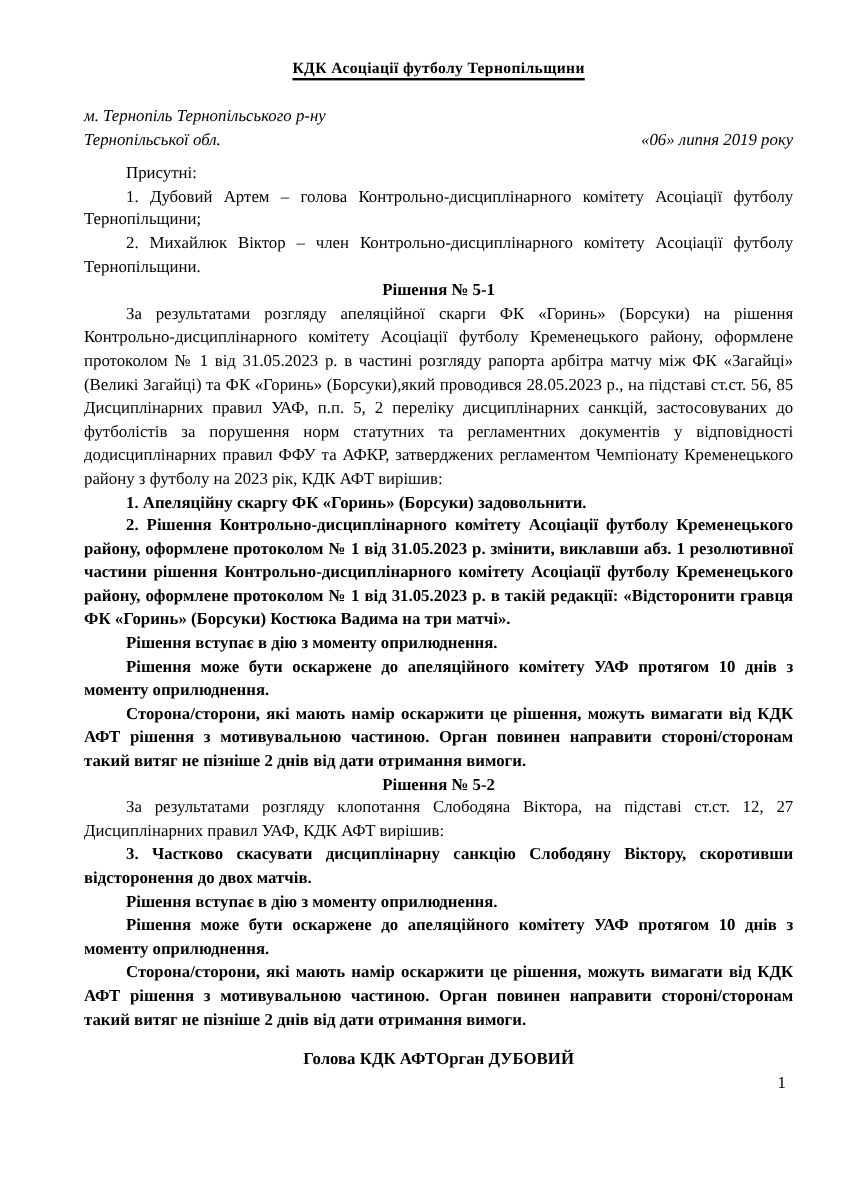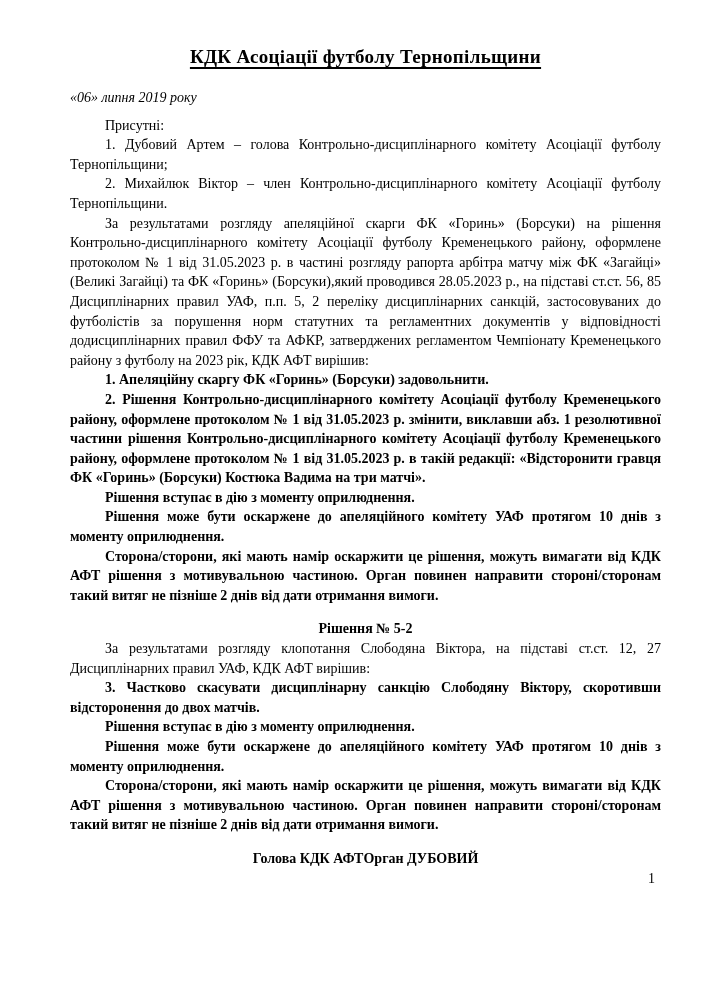--- a/index.html
+++ b/index.html
@@ -15,21 +15,21 @@
     background: #ffffff;
     color: #000000;
     font-family: "Liberation Serif", "DejaVu Serif", serif;
     font-size: 14px;
     line-height: 19.6px;
     padding: 44px 46px 0 70px;
     overflow: hidden;
   }
   .doc-title {
     text-align: center;
-    font-size: 19px;
+    font-size: 13px;
     font-weight: bold;
     line-height: 26px;
     text-decoration: underline;
     text-decoration-thickness: 2px;
     text-underline-offset: 4px;
     margin: 0 0 18px 0;
     letter-spacing: 0.3px;
   }
   .place-date {
     display: flex;
@@ -44,47 +44,49 @@
     text-indent: 35px;
     margin: 0;
   }
   .b { font-weight: bold; }
   .decision-heading {
     text-align: center;
     font-weight: bold;
     text-indent: 0;
     margin: 0;
   }
-  .gap-top { margin-top: 14px; }
+  .gap-top { }
   .footer-row {
     display: flex;
     justify-content: center;
     font-weight: bold;
     margin-top: 14px;
   }
   .page-number {
     text-align: right;
     padding-right: 6px;
   }
 </style>
 </head>
 <body>
 
 <div class="page">
 
   <h1 class="doc-title">КДК Асоціації футболу Тернопільщини</h1>
 
   <div class="place-date">
+    <div class="place-lines"><span>м. Тернопіль Тернопільського р-ну</span><br><span>Тернопільської обл.</span></div>
     <div>«06» липня 2019 року</div>
   </div>
 
   <p class="p">Присутні:</p>
   <p class="p">1. Дубовий Артем – голова Контрольно-дисциплінарного комітету Асоціації футболу Тернопільщини;</p>
   <p class="p">2. Михайлюк Віктор – член Контрольно-дисциплінарного комітету Асоціації футболу Тернопільщини.</p>
 
+  <p class="decision-heading">Рішення № 5-1</p>
   <p class="p">За результатами розгляду апеляційної скарги ФК «Горинь» (Борсуки) на рішення Контрольно-дисциплінарного комітету Асоціації футболу Кременецького району, оформлене протоколом № 1 від 31.05.2023 р. в частині розгляду рапорта арбітра матчу між ФК «Загайці» (Великі Загайці) та ФК «Горинь» (Борсуки),який проводився 28.05.2023 р., на підставі ст.ст. 56, 85 Дисциплінарних правил УАФ, п.п. 5, 2 переліку дисциплінарних санкцій, застосовуваних до футболістів за порушення норм статутних та регламентних документів у відповідності додисциплінарних правил ФФУ та АФКР, затверджених регламентом Чемпіонату Кременецького району з футболу на 2023 рік, КДК АФТ вирішив:</p>
   <p class="p b">1. Апеляційну скаргу ФК «Горинь» (Борсуки) задовольнити.</p>
   <p class="p b">2. Рішення Контрольно-дисциплінарного комітету Асоціації футболу Кременецького району, оформлене протоколом № 1 від 31.05.2023 р. змінити, виклавши абз. 1 резолютивної частини рішення Контрольно-дисциплінарного комітету Асоціації футболу Кременецького району, оформлене протоколом № 1 від 31.05.2023 р. в такій редакції: «Відсторонити гравця ФК «Горинь» (Борсуки) Костюка Вадима на три матчі».</p>
   <p class="p b">Рішення вступає в дію з моменту оприлюднення.</p>
   <p class="p b">Рішення може бути оскаржене до апеляційного комітету УАФ протягом 10 днів з моменту оприлюднення.</p>
   <p class="p b">Сторона/сторони, які мають намір оскаржити це рішення, можуть вимагати від КДК АФТ рішення з мотивувальною частиною. Орган повинен направити стороні/сторонам такий витяг не пізніше 2 днів від дати отримання вимоги.</p>
 
   <p class="decision-heading gap-top">Рішення № 5-2</p>
   <p class="p">За результатами розгляду клопотання Слободяна Віктора, на підставі ст.ст. 12, 27 Дисциплінарних правил УАФ, КДК АФТ вирішив:</p>
   <p class="p b">3. Частково скасувати дисциплінарну санкцію Слободяну Віктору, скоротивши відсторонення до двох матчів.</p>

